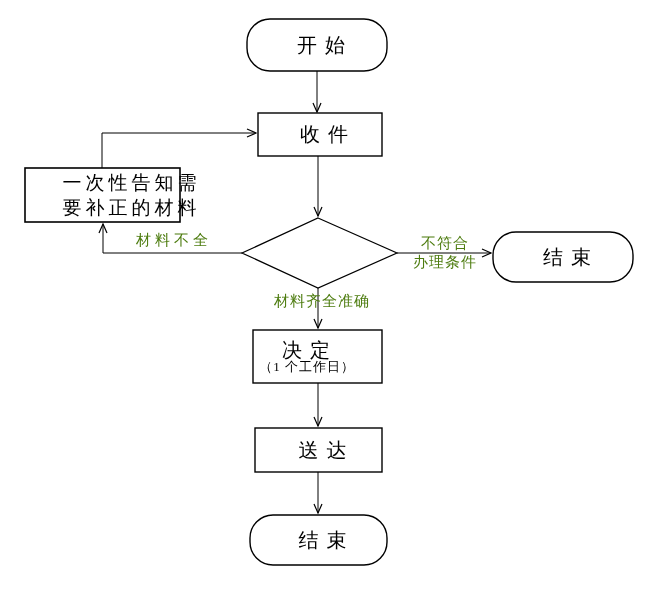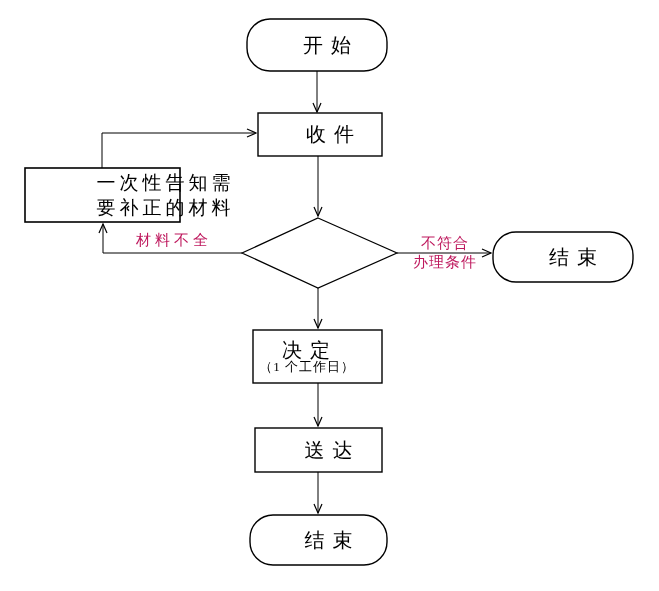--- a/index.html
+++ b/index.html
@@ -24,21 +24,21 @@
     position: absolute;
     display: flex;
     align-items: center;
     justify-content: center;
     color: #000000;
     white-space: nowrap;
   }
   .node-label {
     font-size: 20px;
     letter-spacing: 8px;
-    padding-left: 14px; 
+    padding-left: 8px; 
   }
   .notify-label {
     flex-direction: column;
     font-size: 19px;
     letter-spacing: 4px;
     line-height: 25px;
     padding-left: 3px;
   }
   .decide-label {
     flex-direction: column;
@@ -49,21 +49,21 @@
     letter-spacing: 8px;
     padding-left: 6px;
   }
   .decide-sub {
     font-size: 13px;
     letter-spacing: 1px;
     line-height: 14px;
   }
   .edge-label {
     font-size: 15px;
-    color: #be185d;
+    color: #4d7c0f;
   }
   .edge-label.wide {
     letter-spacing: 4px;
     padding-left: 3px;
   }
   .edge-label.two-line {
     flex-direction: column;
     line-height: 19px;
     letter-spacing: 1px;
   }
@@ -99,21 +99,21 @@
     <rect x="493" y="232" width="140" height="50" rx="23" ry="23" fill="#ffffff" stroke="#000000" stroke-width="1.4"></rect>
     <rect x="253" y="330" width="129" height="53" fill="#ffffff" stroke="#000000" stroke-width="1.4"></rect>
     <rect x="255" y="428" width="127" height="44" fill="#ffffff" stroke="#000000" stroke-width="1.4"></rect>
     <rect x="250" y="515" width="137" height="50" rx="23" ry="23" fill="#ffffff" stroke="#000000" stroke-width="1.4"></rect>
   </svg>
 
   <div class="label node-label" style="left:247px; top:19px; width:140px; height:52px;">开始</div>
 
   <div class="label node-label" style="left:258px; top:113px; width:124px; height:43px;">收件</div>
 
-  <div class="label notify-label" style="left:43px; top:168px; width:155px; height:54px;padding-left:45px;">
+  <div class="label notify-label" style="left:9px; top:168px; width:155px; height:54px;padding-left:45px;">
     <span>一次性告知需</span>
     <span>要补正的材料</span>
   </div>
 
 
   <div class="label node-label" style="left:493px; top:232px; width:140px; height:50px;">结束</div>
 
   <div class="label decide-label" style="left:253px; top:330px; width:108px; height:53px;text-align:right;">
     <span class="decide-main">决定</span>
     <span class="decide-sub">（1 个工作日）</span>
@@ -123,14 +123,15 @@
 
   <div class="label node-label" style="left:250px; top:515px; width:137px; height:50px;">结束</div>
 
   <div class="label edge-label wide" style="left:128px; top:232px; width:86px; height:16px;">材料不全</div>
 
   <div class="label edge-label two-line" style="left:403px; top:233px; width:84px; height:40px;">
     <span>不符合</span>
     <span>办理条件</span>
   </div>
 
+  <div class="label edge-label narrow" style="left:270px; top:293px; width:104px; height:17px;">材料齐全准确</div>
 
 </div>
 
 </body></html>

